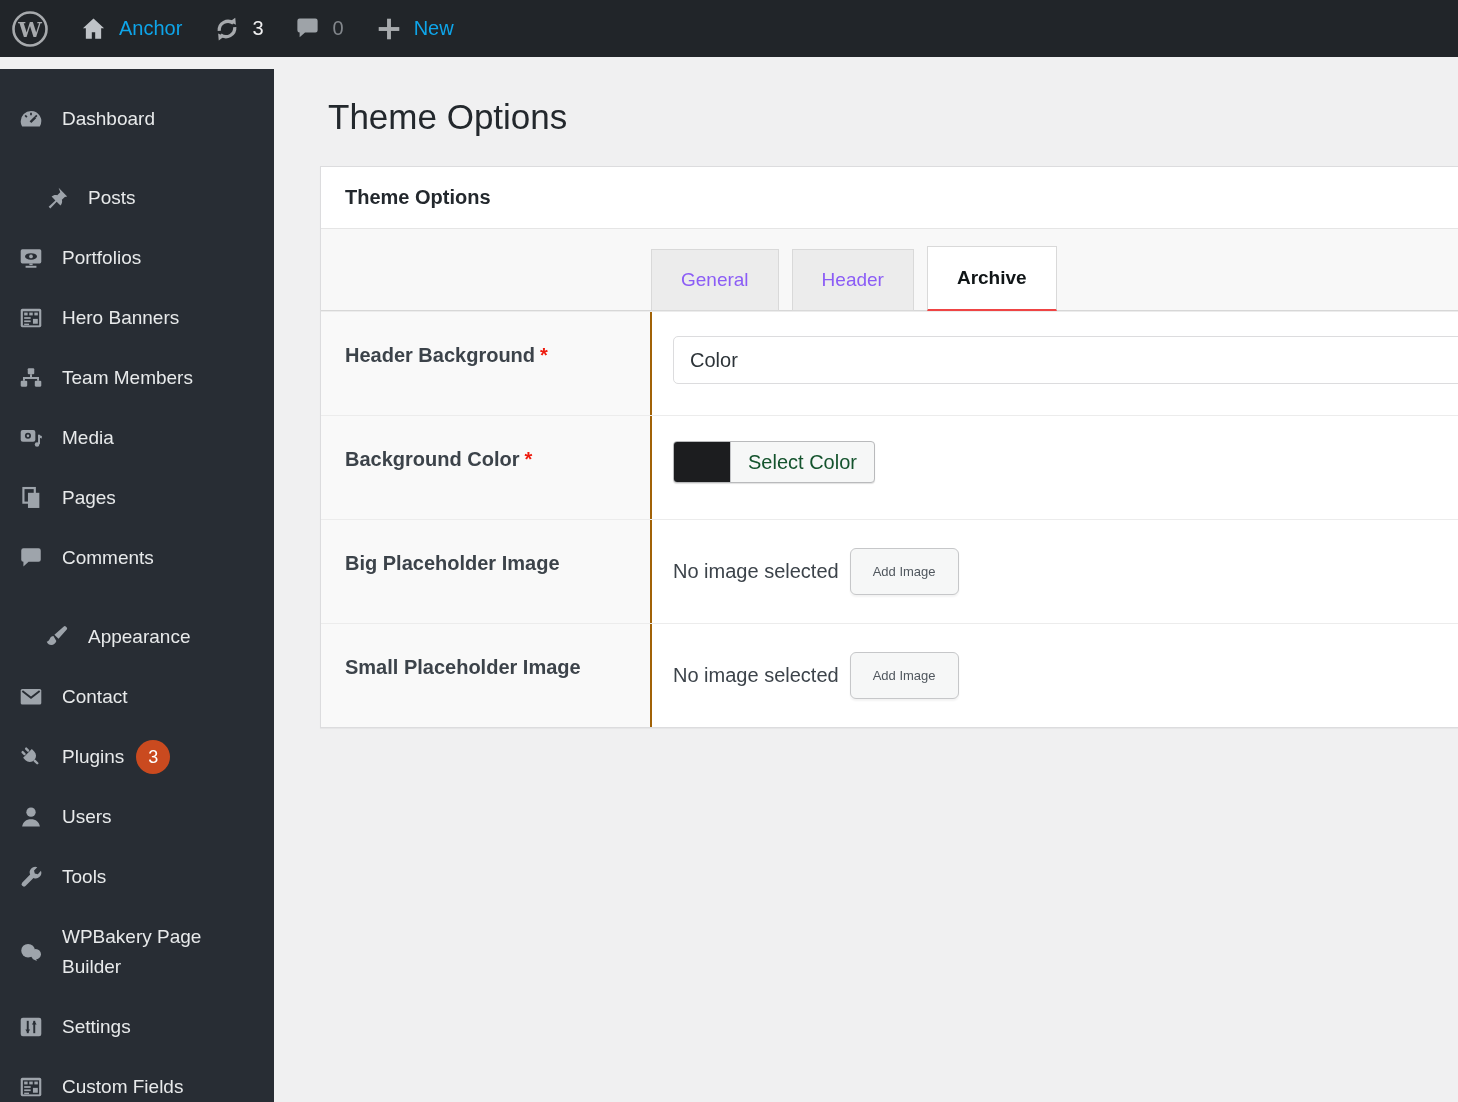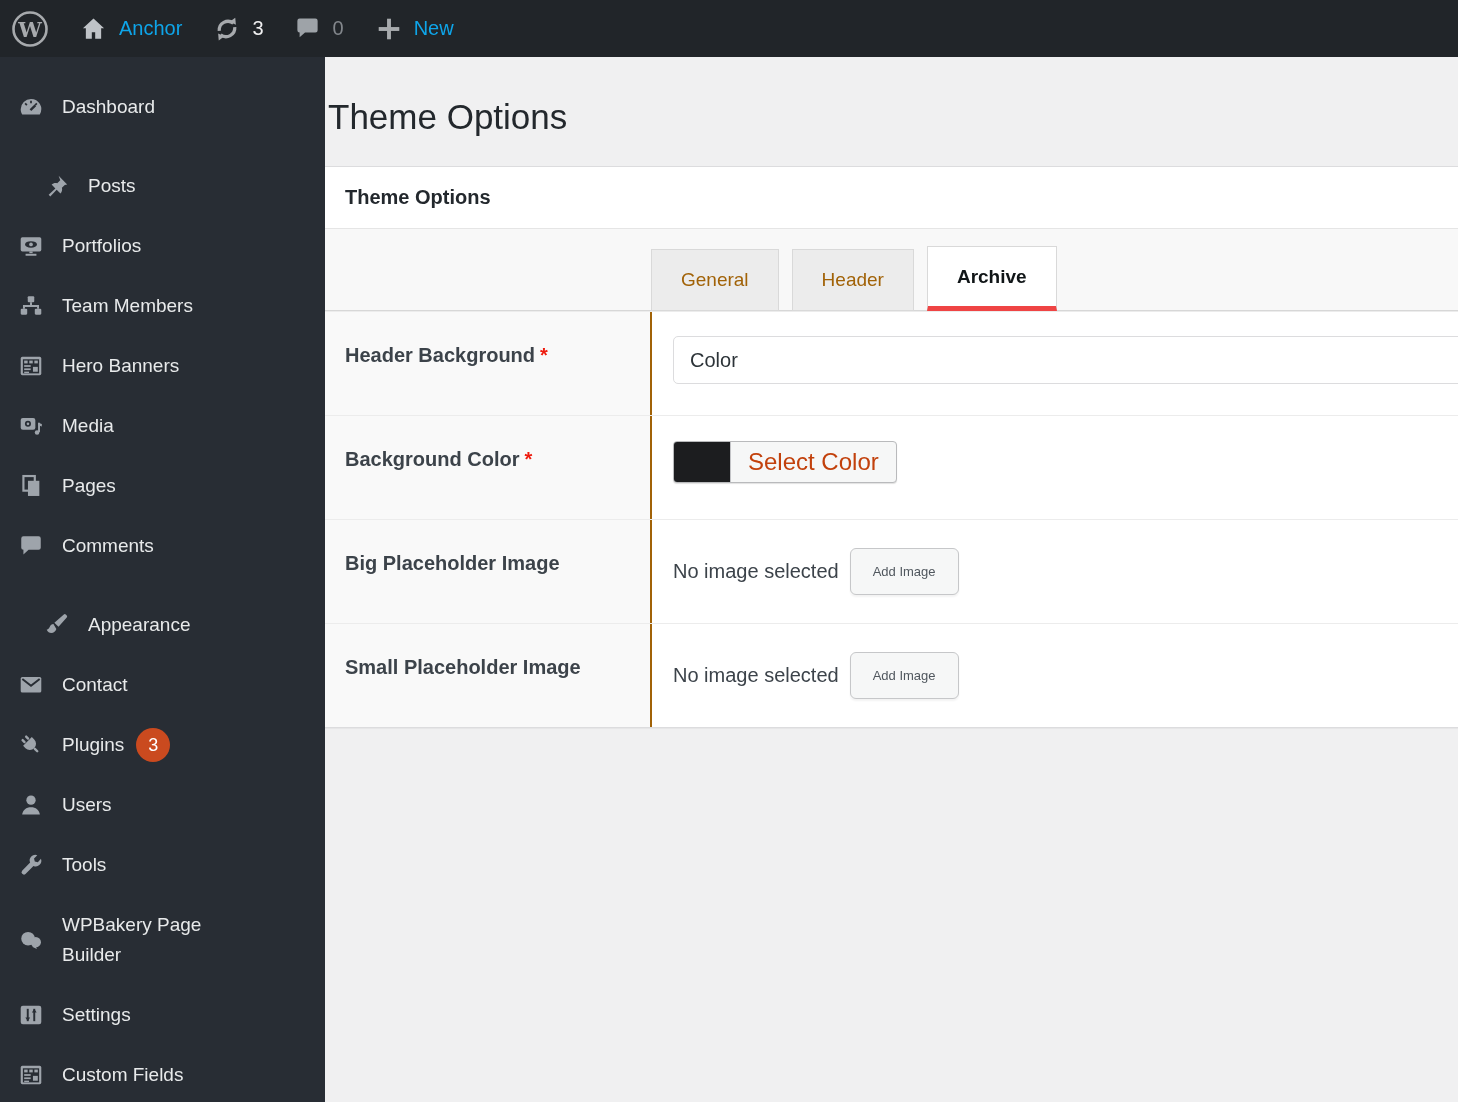--- a/index.html
+++ b/index.html
@@ -22,21 +22,21 @@
   .ab-updates { margin-left:30px; }
   .ab-comments { margin-left:30px; }
   .ab-new { margin-left:32px;text-align:right; }
   .ab-label { color:#0ea5e9; font-size:20px; margin-left:12px; }
   .ab-count { color:#f0f0f1; font-size:20px; margin-left:10px; }
   .ab-count.dim { color:#83878c; margin-left:12px; }
   .ab-icon { display:inline-flex; }
 
   
   .sidebar {
-    position:absolute; top:57px; left:0; bottom:0; width:325px;
+    position:absolute; top:69px; left:0; bottom:0; width:274px;
     background:#282d34; z-index:20;
   }
   .menu { list-style:none; padding-top:20px; }
   .menu-item {
     display:flex; align-items:center; min-height:60px;
     padding-left:18px; cursor:pointer;
   }
   .menu-item.sep { margin-top:19px;padding-left:44px; }
   .menu-item.tall { min-height:90px; align-items:center; }
   .mi-icon { width:26px; height:26px; display:inline-flex; flex:0 0 26px; }
@@ -65,26 +65,26 @@
     border-bottom:1px solid #e5e5e5;
   }
   .panel-title { font-size:20px; font-weight:700; color:#23282d; }
 
   .tab-row {
     background:#f8f8f8; border-bottom:1px solid #d7d7d7;
     padding-left:330px; display:flex; align-items:flex-end; height:82px;
   }
   .tab {
     height:62px; display:flex; align-items:center; padding:0 29px;
-    background:#ececec; border:1px solid #d9d9d9; color:#a16207;
+    background:#ececec; border:1px solid #d9d9d9; color:#8b5cf6;
     font-size:19px; margin-right:13px; margin-bottom:-1px;
     cursor:pointer; position:relative;
   }
   .tab.active {
-    background:#fff; border-bottom:5px solid #ef4444; color:#101517;
+    background:#fff; border-bottom:2px solid #ef4444; color:#101517;
     font-weight:700; height:65px; z-index:2;
   }
 
   .form-row { display:flex; min-height:104px; border-top:1px solid #ececec; }
   .form-row:first-of-type { border-top:none; }
   .row-label {
     flex:0 0 331px; background:#f9f9f9; border-right:2px solid #a16207;
     padding:30px 20px 0 24px; font-size:20px; font-weight:700;
     color:#3c434a; line-height:1.3;
   }
@@ -98,22 +98,22 @@
     font-size:20px; color:#2c3338; cursor:pointer;
   }
 
   .color-control {
     display:inline-flex; align-items:stretch; height:42px;
     border:1px solid #b9babc; border-radius:4px; overflow:hidden;
     background:#f6f7f7; box-shadow:0 1px 1px rgba(0,0,0,.12); cursor:pointer;
   }
   .color-swatch { width:56px; background:#1c1d1f; }
   .color-btn-label {
-    display:flex; align-items:center; padding:0 17px; font-size:24px;
-    color:#c2410c; border-left:1px solid #c3c4c7;
+    display:flex; align-items:center; padding:0 17px; font-size:20px;
+    color:#14532d; border-left:1px solid #c3c4c7;
   }
 
   .image-control { display:flex; align-items:center; }
   .image-status { font-size:20px; color:#3c434a; }
   .wp-btn {
     margin-left:11px; height:47px; padding:0 22px;
     display:inline-flex; align-items:center;
     background:#f6f7f7; border:1px solid #c6c7c9; border-radius:6px;
     font-size:13px; color:#50575e; box-shadow:0 2px 2px rgba(0,0,0,.05);
     cursor:pointer; font-family:inherit;
@@ -209,49 +209,49 @@
             <rect x="10.5" y="17" width="3" height="1.6" fill="#9ea4ab"></rect>
             <rect x="7" y="19.2" width="10" height="1.8" fill="#9ea4ab"></rect>
           </svg>
         </span>
         <span class="mi-label">Portfolios</span>
       </li>
 
       <li class="menu-item">
         <span class="mi-icon">
           <svg width="26" height="26" viewBox="0 0 24 24">
-            <rect x="9" y="3" width="6" height="5.5" rx="1" fill="#9ea4ab"></rect>
-            <rect x="2.5" y="14.5" width="6" height="5.5" rx="1" fill="#9ea4ab"></rect>
-            <rect x="15.5" y="14.5" width="6" height="5.5" rx="1" fill="#9ea4ab"></rect>
-            <path d="M12 8.5v3.5M5.5 14.5V12h13v2.5" stroke="#9ea4ab" stroke-width="1.8" fill="none"></path>
-          </svg>
-        </span>
-        <span class="mi-label">Team Members</span>
-      </li>
-
-      <li class="menu-item">
-        <span class="mi-icon">
-          <svg width="26" height="26" viewBox="0 0 24 24">
             <rect x="2.5" y="3.5" width="19" height="17" rx="1.5" fill="#9ea4ab"></rect>
             <rect x="4.5" y="5.8" width="15" height="13" fill="#282d34"></rect>
             <rect x="5.7" y="7" width="3.2" height="2.6" fill="#9ea4ab"></rect>
             <rect x="10.4" y="7" width="3.2" height="2.6" fill="#9ea4ab"></rect>
             <rect x="15.1" y="7" width="3.2" height="2.6" fill="#9ea4ab"></rect>
             <rect x="5.7" y="11.2" width="6" height="1.6" fill="#9ea4ab"></rect>
             <rect x="5.7" y="14.2" width="6" height="1.6" fill="#9ea4ab"></rect>
             <rect x="5.7" y="17.2" width="4.5" height="1.3" fill="#9ea4ab"></rect>
             <rect x="13.8" y="12.8" width="4.5" height="4.5" fill="#9ea4ab"></rect>
           </svg>
         </span>
         <span class="mi-label">Hero Banners</span>
       </li>
 
       <li class="menu-item">
         <span class="mi-icon">
           <svg width="26" height="26" viewBox="0 0 24 24">
+            <rect x="9" y="3" width="6" height="5.5" rx="1" fill="#9ea4ab"></rect>
+            <rect x="2.5" y="14.5" width="6" height="5.5" rx="1" fill="#9ea4ab"></rect>
+            <rect x="15.5" y="14.5" width="6" height="5.5" rx="1" fill="#9ea4ab"></rect>
+            <path d="M12 8.5v3.5M5.5 14.5V12h13v2.5" stroke="#9ea4ab" stroke-width="1.8" fill="none"></path>
+          </svg>
+        </span>
+        <span class="mi-label">Team Members</span>
+      </li>
+
+      <li class="menu-item">
+        <span class="mi-icon">
+          <svg width="26" height="26" viewBox="0 0 24 24">
             <rect x="2.5" y="4.5" width="13.5" height="11" rx="2" fill="#9ea4ab"></rect>
             <circle cx="9.2" cy="10" r="2.8" fill="#282d34"></circle>
             <circle cx="9.2" cy="10" r="1.2" fill="#9ea4ab"></circle>
             <rect x="18.5" y="9" width="1.8" height="8.5" fill="#9ea4ab"></rect>
             <path fill="#9ea4ab" d="M18.5 9l3.5 1.2v2.2l-3.5-1.2z"></path>
             <circle cx="17.6" cy="18" r="2.1" fill="#9ea4ab"></circle>
           </svg>
         </span>
         <span class="mi-label">Media</span>
       </li>

